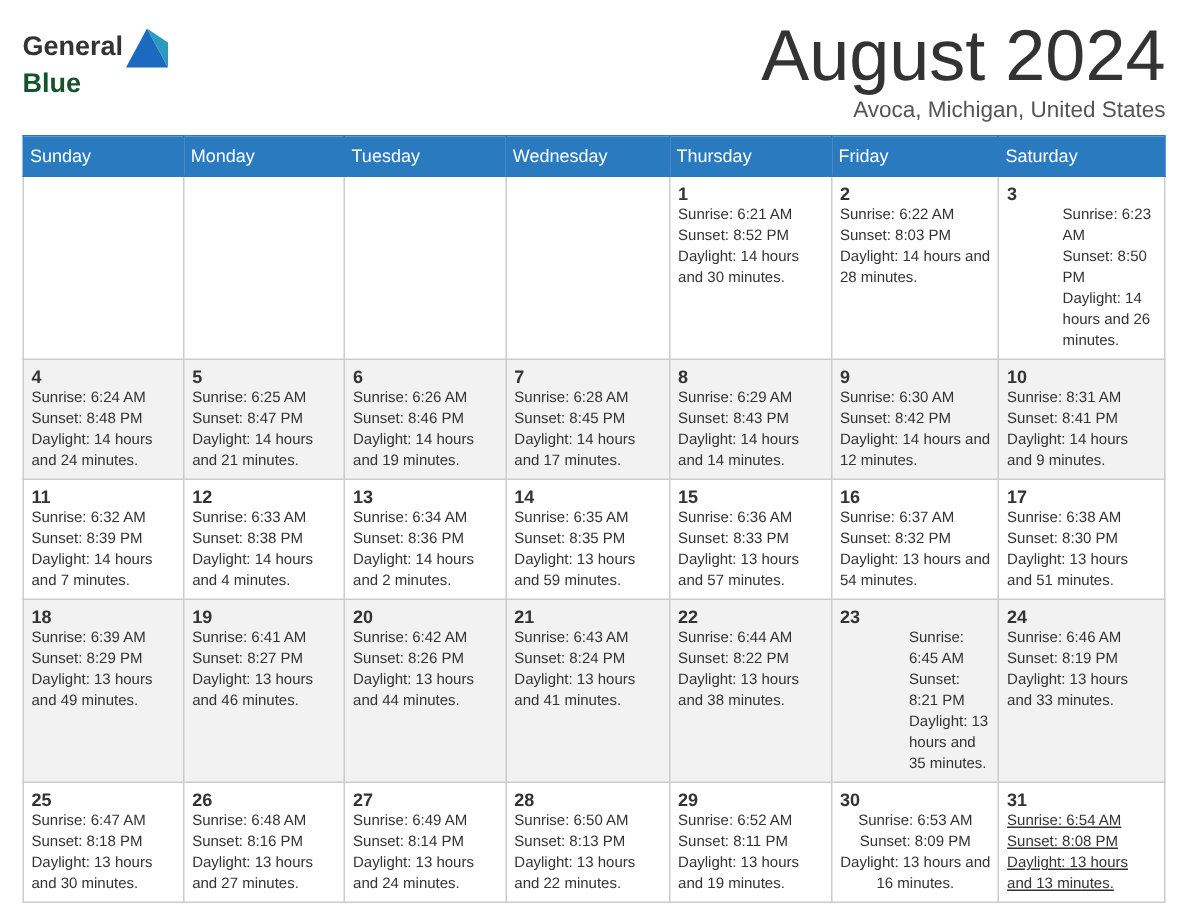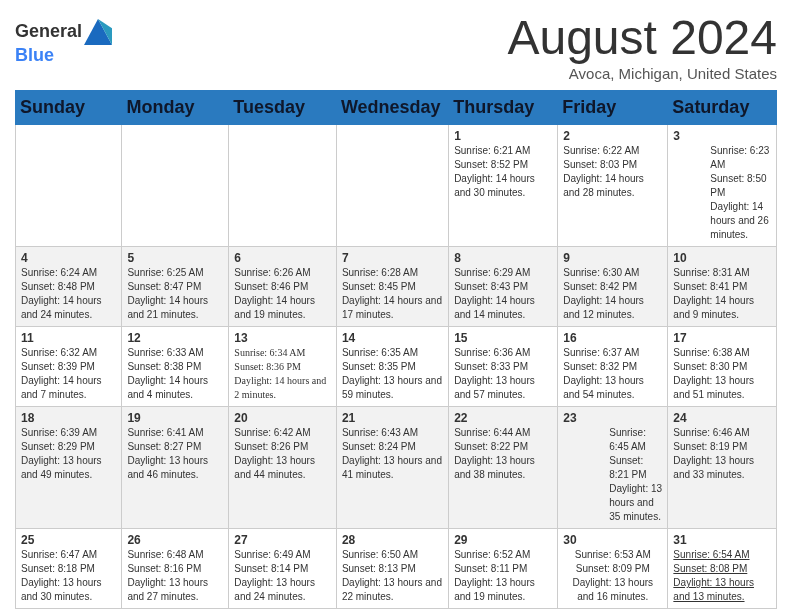--- a/index.html
+++ b/index.html
@@ -20,21 +20,21 @@
       display: flex;
       align-items: center;
       margin-top: 8px;
     }
     .logo-text {
       font-size: 18px;
       font-weight: bold;
       line-height: 1.1;
     }
     .logo-text .general { color: #333; }
-    .logo-text .blue { color: #3b82f6; }
+    .logo-text .blue { color: #14532d; }
     .logo-icon {
       width: 28px;
       height: 28px;
       margin-left: 2px;
     }
     .title-block {
       text-align: right;
     }
     .month-year {
       font-size: 48px;
@@ -44,23 +44,23 @@
     .location {
       font-size: 15px;
       color: #555;
     }
     .calendar {
       width: 100%;
       border-collapse: collapse;
     }
     .calendar th {
       background: #2a7abf;
-      color: #0f172a;
-      font-size: 18px;
-      font-weight: bold;
+      color: #ffffff;
+      font-size: 12px;
+      font-weight: normal;
       padding: 6px 4px;
       text-align: left;
       border: 1px solid #2a7abf;
     }
     .calendar td {
       vertical-align: top;
       border: 1px solid #ccc;
       padding: 4px 5px;
       width: 113px;
       min-height: 80px;
@@ -207,21 +207,21 @@
 Daylight: 14 hours and 7 minutes.</div>
         </td>
         <td>
           <span class="day-number">12</span>
           <div class="cell-content" style="white-space: pre-line;">Sunrise: 6:33 AM
 Sunset: 8:38 PM
 Daylight: 14 hours and 4 minutes.</div>
         </td>
         <td>
           <span class="day-number">13</span>
-          <div class="cell-content" style="white-space: pre-line; font-family: Liberation Serif, serif;">Sunrise: 6:34 AM
+          <div class="cell-content" style="white-space: pre-line;">Sunrise: 6:34 AM
 Sunset: 8:36 PM
 Daylight: 14 hours and 2 minutes.</div>
         </td>
         <td>
           <span class="day-number">14</span>
           <div class="cell-content" style="white-space: pre-line;">Sunrise: 6:35 AM
 Sunset: 8:35 PM
 Daylight: 13 hours and 59 minutes.</div>
         </td>
         <td>

